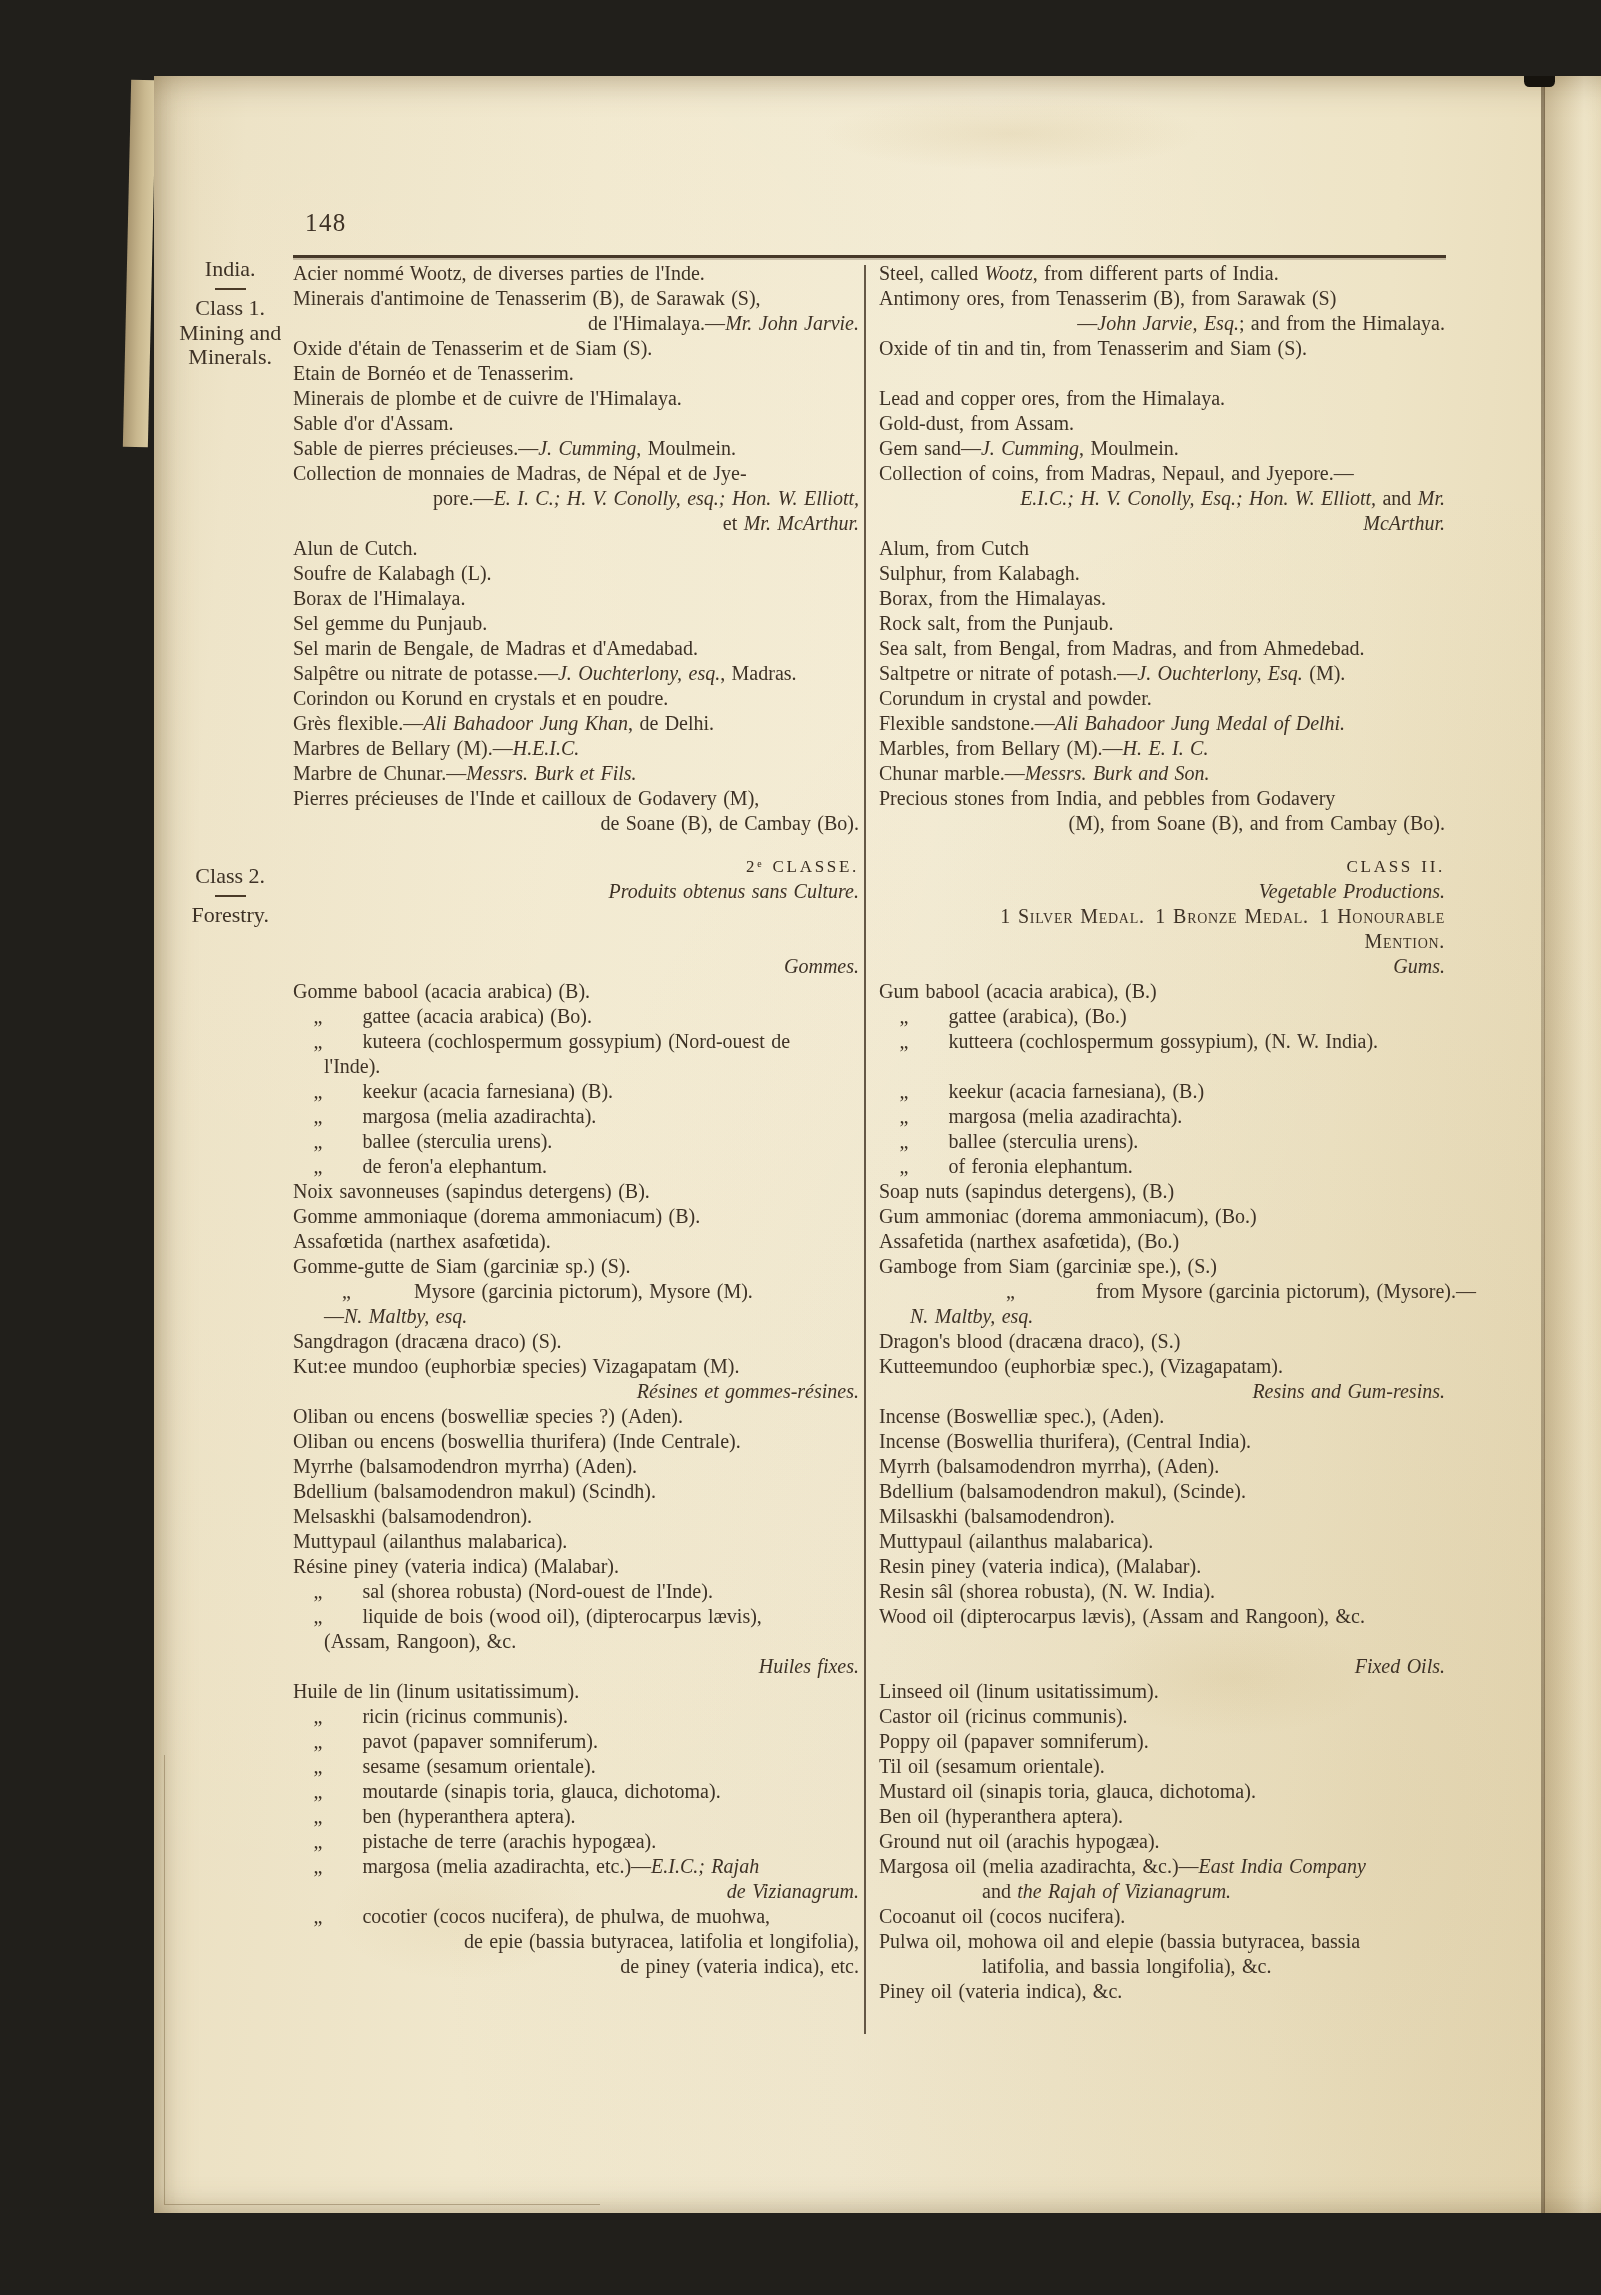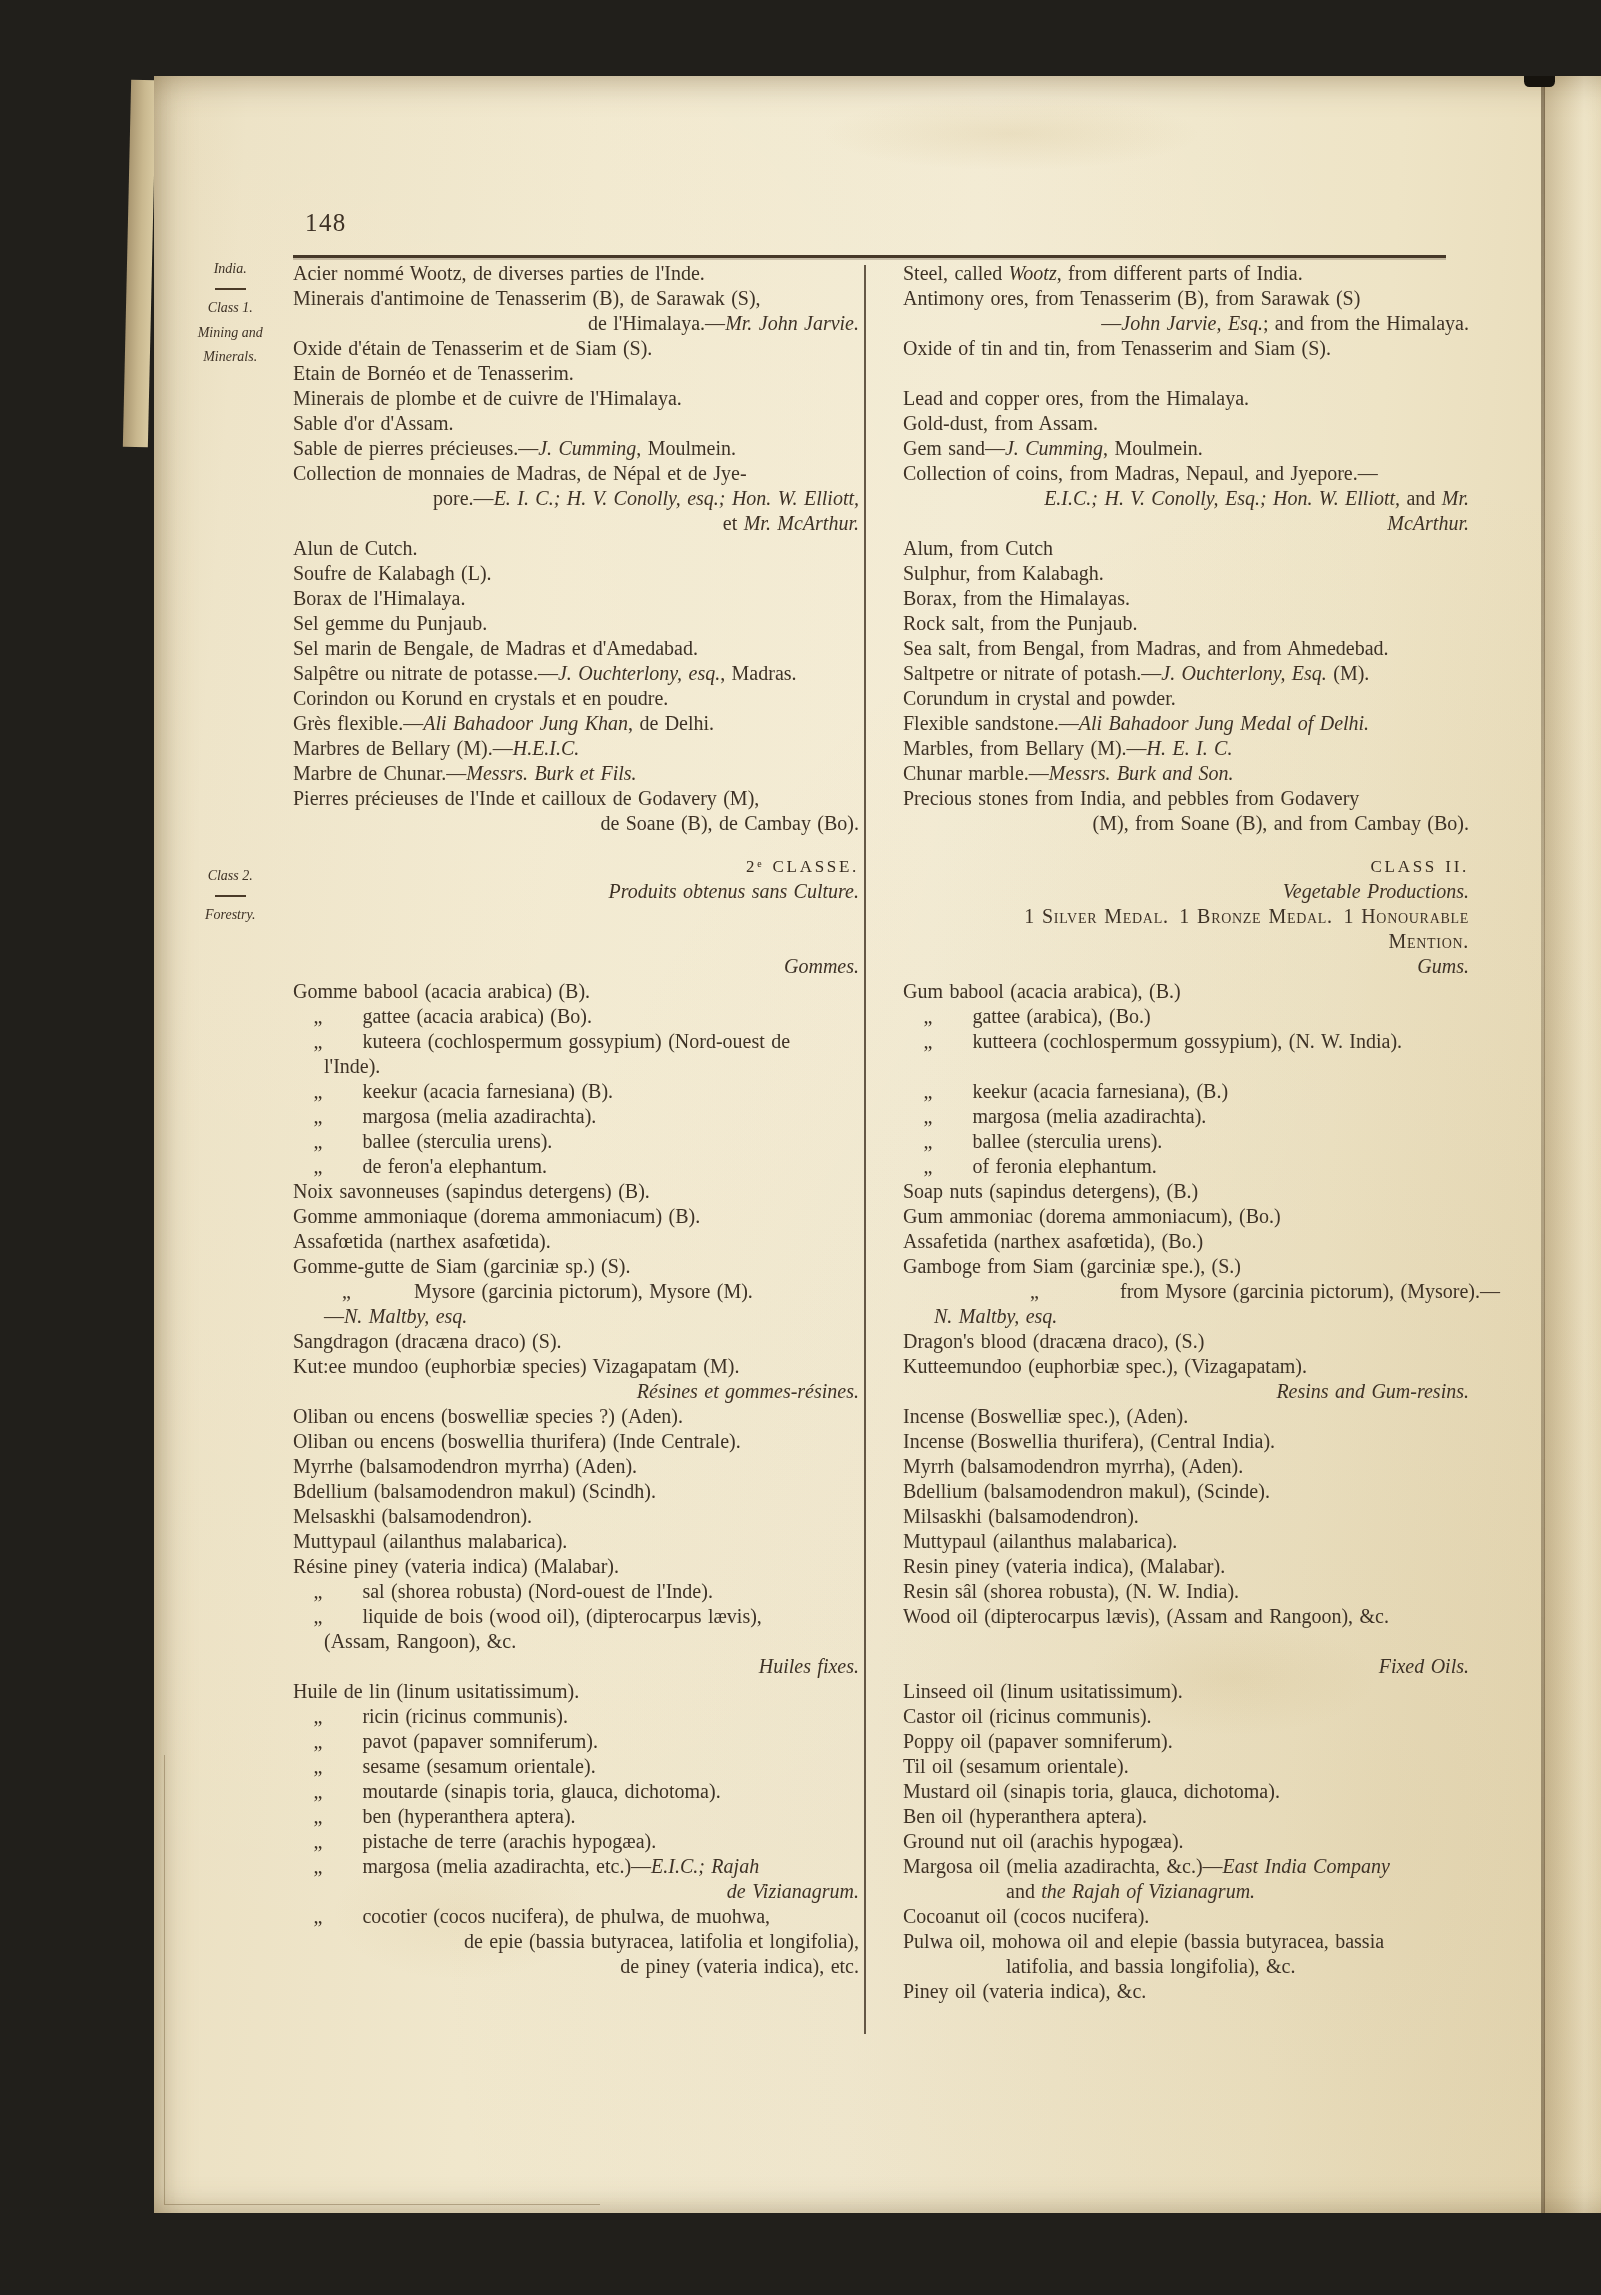--- a/index.html
+++ b/index.html
@@ -53,28 +53,28 @@
   }
 
   .pageno{position:absolute;left:151px;top:133px;font-size:25px;letter-spacing:1.4px;}
   .ptitle{position:absolute;left:139px;top:132px;width:1151px;text-align:center;font-size:26.5px;letter-spacing:2px;}
   .head-rule{
     position:absolute;left:139px;top:179px;width:1153px;height:2.7px;
     background:#463828;box-shadow:0 2px 0 rgba(70,56,40,.25);
   }
   .col-divider{position:absolute;left:710px;top:189px;width:2px;height:1769px;background:rgba(62,48,32,.78);}
 
-  .mnote{position:absolute;left:17.7px;width:117px;text-align:center;font-size:14px;line-height:24.5px;color:#3e3226;font-style:italic;}
+  .mnote{position:absolute;left:17.7px;width:117px;text-align:center;font-size:22px;line-height:24.5px;color:#3e3226;}
   .m1{top:181px;}
   .m2{top:788px;}
   .mrule{width:31px;height:2px;background:#4a3a28;margin:6.1px auto 6.8px;}
 
   .col{position:absolute;top:185px;width:566px;font-size:20px;line-height:25px;word-spacing:1.4px;}
   .french{left:139px;}
-  .english{left:725px;margin-left:24px;}
+  .english{left:725px;}
   .ln{white-space:nowrap;}
   .ln i{font-style:italic;}
   .dit{display:inline-block;}
   .q{padding-left:20.4px;}   .q .dit{width:49px;}
   .qc{padding-left:49px;}  .qc .dit{width:72px;}
   .qc2{padding-left:127px;}.qc2 .dit{width:90px;}
   .w{padding-left:56px;text-align:right;}
   .ws{padding-left:31px;}
   .w2{padding-left:103px;}
   .h1{text-align:right;letter-spacing:2.7px;font-size:17px;margin-top:17.7px;color:#382c20;}

